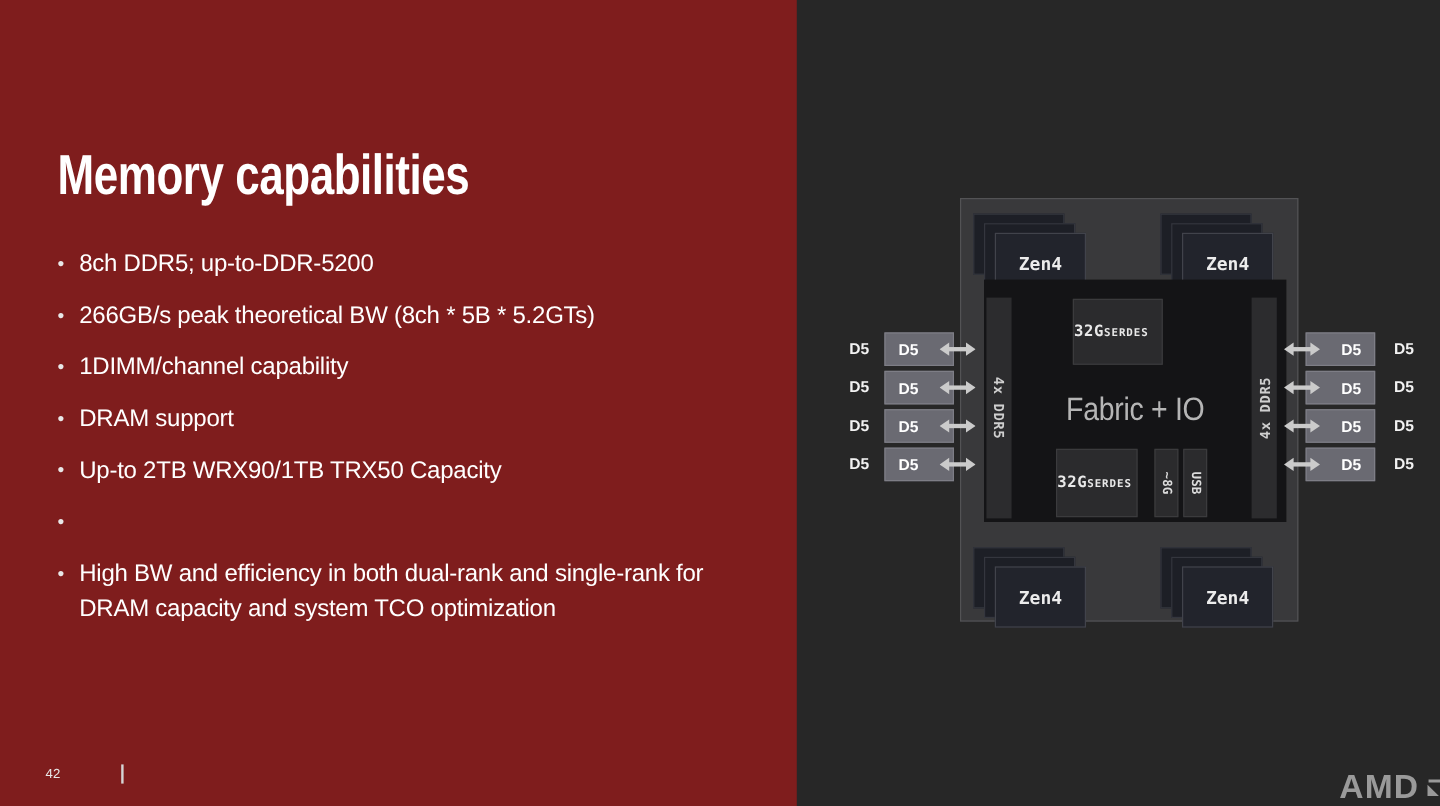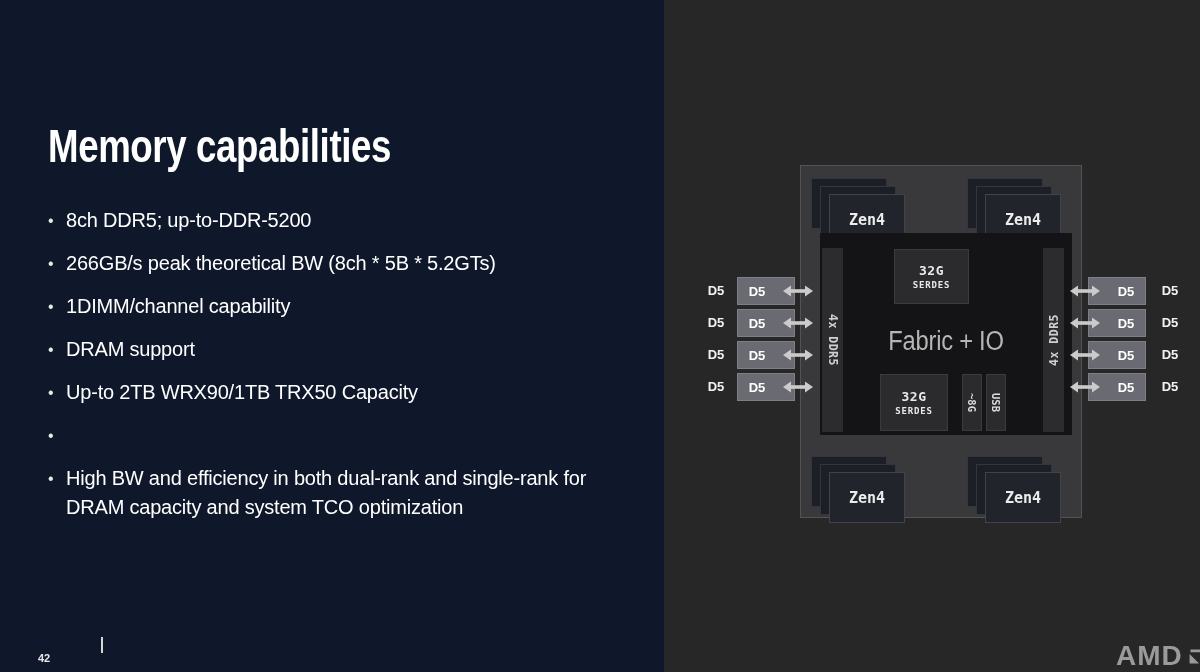--- a/index.html
+++ b/index.html
@@ -1,48 +1,48 @@
 <!DOCTYPE html>
 <html><head>
 <meta charset="utf-8">
 <style>
   html,body{margin:0;padding:0;background:#000;}
-  #slide{position:relative;width:1200px;height:672px;background:#0f172a;overflow:hidden;
+  #slide{position:relative;width:1200px;height:672px;background:#7f1d1d;overflow:hidden;
          font-family:"Liberation Sans",sans-serif;-webkit-font-smoothing:antialiased;}
   
   .title{position:absolute;left:48px;top:118px;margin:0;color:#fff;font-size:47px;
          font-weight:700;letter-spacing:-.5px;white-space:nowrap;
          transform:scaleX(.78);transform-origin:0 0;}
   .bullets{position:absolute;left:48px;top:206px;width:540px;margin:0;padding:0;list-style:none;}
   .bullets li{display:flex;color:#fff;font-size:20px;line-height:29px;margin-bottom:14px;
               letter-spacing:-.2px;}
   .dot{width:18px;flex:0 0 18px;font-size:16px;color:#e8e8e8;}
   .footer{position:absolute;left:38px;top:636px;height:20px;color:#fff;}
-  .pagenum{position:absolute;left:0;top:16px;font-size:11px;font-weight:700;color:#e8e8e8;}
+  .pagenum{position:absolute;left:0;top:3px;font-size:11px;font-weight:400;color:#e8e8e8;}
   .fsep{position:absolute;left:63px;top:1px;width:2px;height:16px;background:#d5d5d5;}
   
   .panel{position:absolute;left:664px;top:0;width:536px;height:672px;background:#272727;}
   .mono{font-family:"DejaVu Sans Mono",monospace;}
   .chip{position:absolute;left:800px;top:165px;width:282px;height:353px;
         background:#39393b;border:1px solid #535355;box-sizing:border-box;}
   .stack{position:absolute;width:94px;height:49px;}
   .layer{position:absolute;width:76px;height:51px;background:#1d1f26;border:1px solid #34363e;
          box-sizing:border-box;}
   .l2{left:9px;top:8px;}
   .l1{left:18px;top:16px;background:#22242c;border-color:#41434b;display:flex;
       align-items:center;justify-content:center;}
   .l1 span{color:#ececec;font-size:15px;font-weight:700;}
   .die{position:absolute;left:820px;top:233px;width:252px;height:202px;background:#141416;}
   .bar{position:absolute;top:15px;width:21px;height:184px;background:#2c2c2e;display:flex;
        align-items:center;justify-content:center;}
   .vcw{writing-mode:vertical-rl;}
   .vccw{writing-mode:vertical-rl;transform:rotate(180deg);}
   .bar span{color:#cfcfcf;font-size:11.5px;font-weight:700;letter-spacing:.5px;}
   .sbox{position:absolute;background:#2b2b2d;border:1px solid #3b3b3d;box-sizing:border-box;
-        display:flex;flex-direction:column;align-items:center;justify-content:center;color:#e9e9e9;}
+        display:flex;flex-direction:row;align-items:center;color:#e9e9e9;}
   .s1{font-size:13px;font-weight:700;letter-spacing:.5px;}
   .s2{font-size:9px;font-weight:700;letter-spacing:.8px;margin-top:2px;}
   .fabric{position:absolute;left:0;top:93px;width:252px;text-align:center;color:#b5b5b5;
           font-size:27px;letter-spacing:-.3px;transform:scaleX(.88);}
   .vbox{position:absolute;top:141px;width:20px;height:57px;background:#2b2b2d;
         border:1px solid #3b3b3d;box-sizing:border-box;display:flex;align-items:center;
         justify-content:center;}
   .vbox span{color:#dcdcdc;font-size:10.5px;font-weight:700;}
   .d5box{position:absolute;width:58px;height:28px;background:#6a6a72;border:1px solid #7e7e86;
          box-sizing:border-box;display:flex;align-items:center;justify-content:center;

